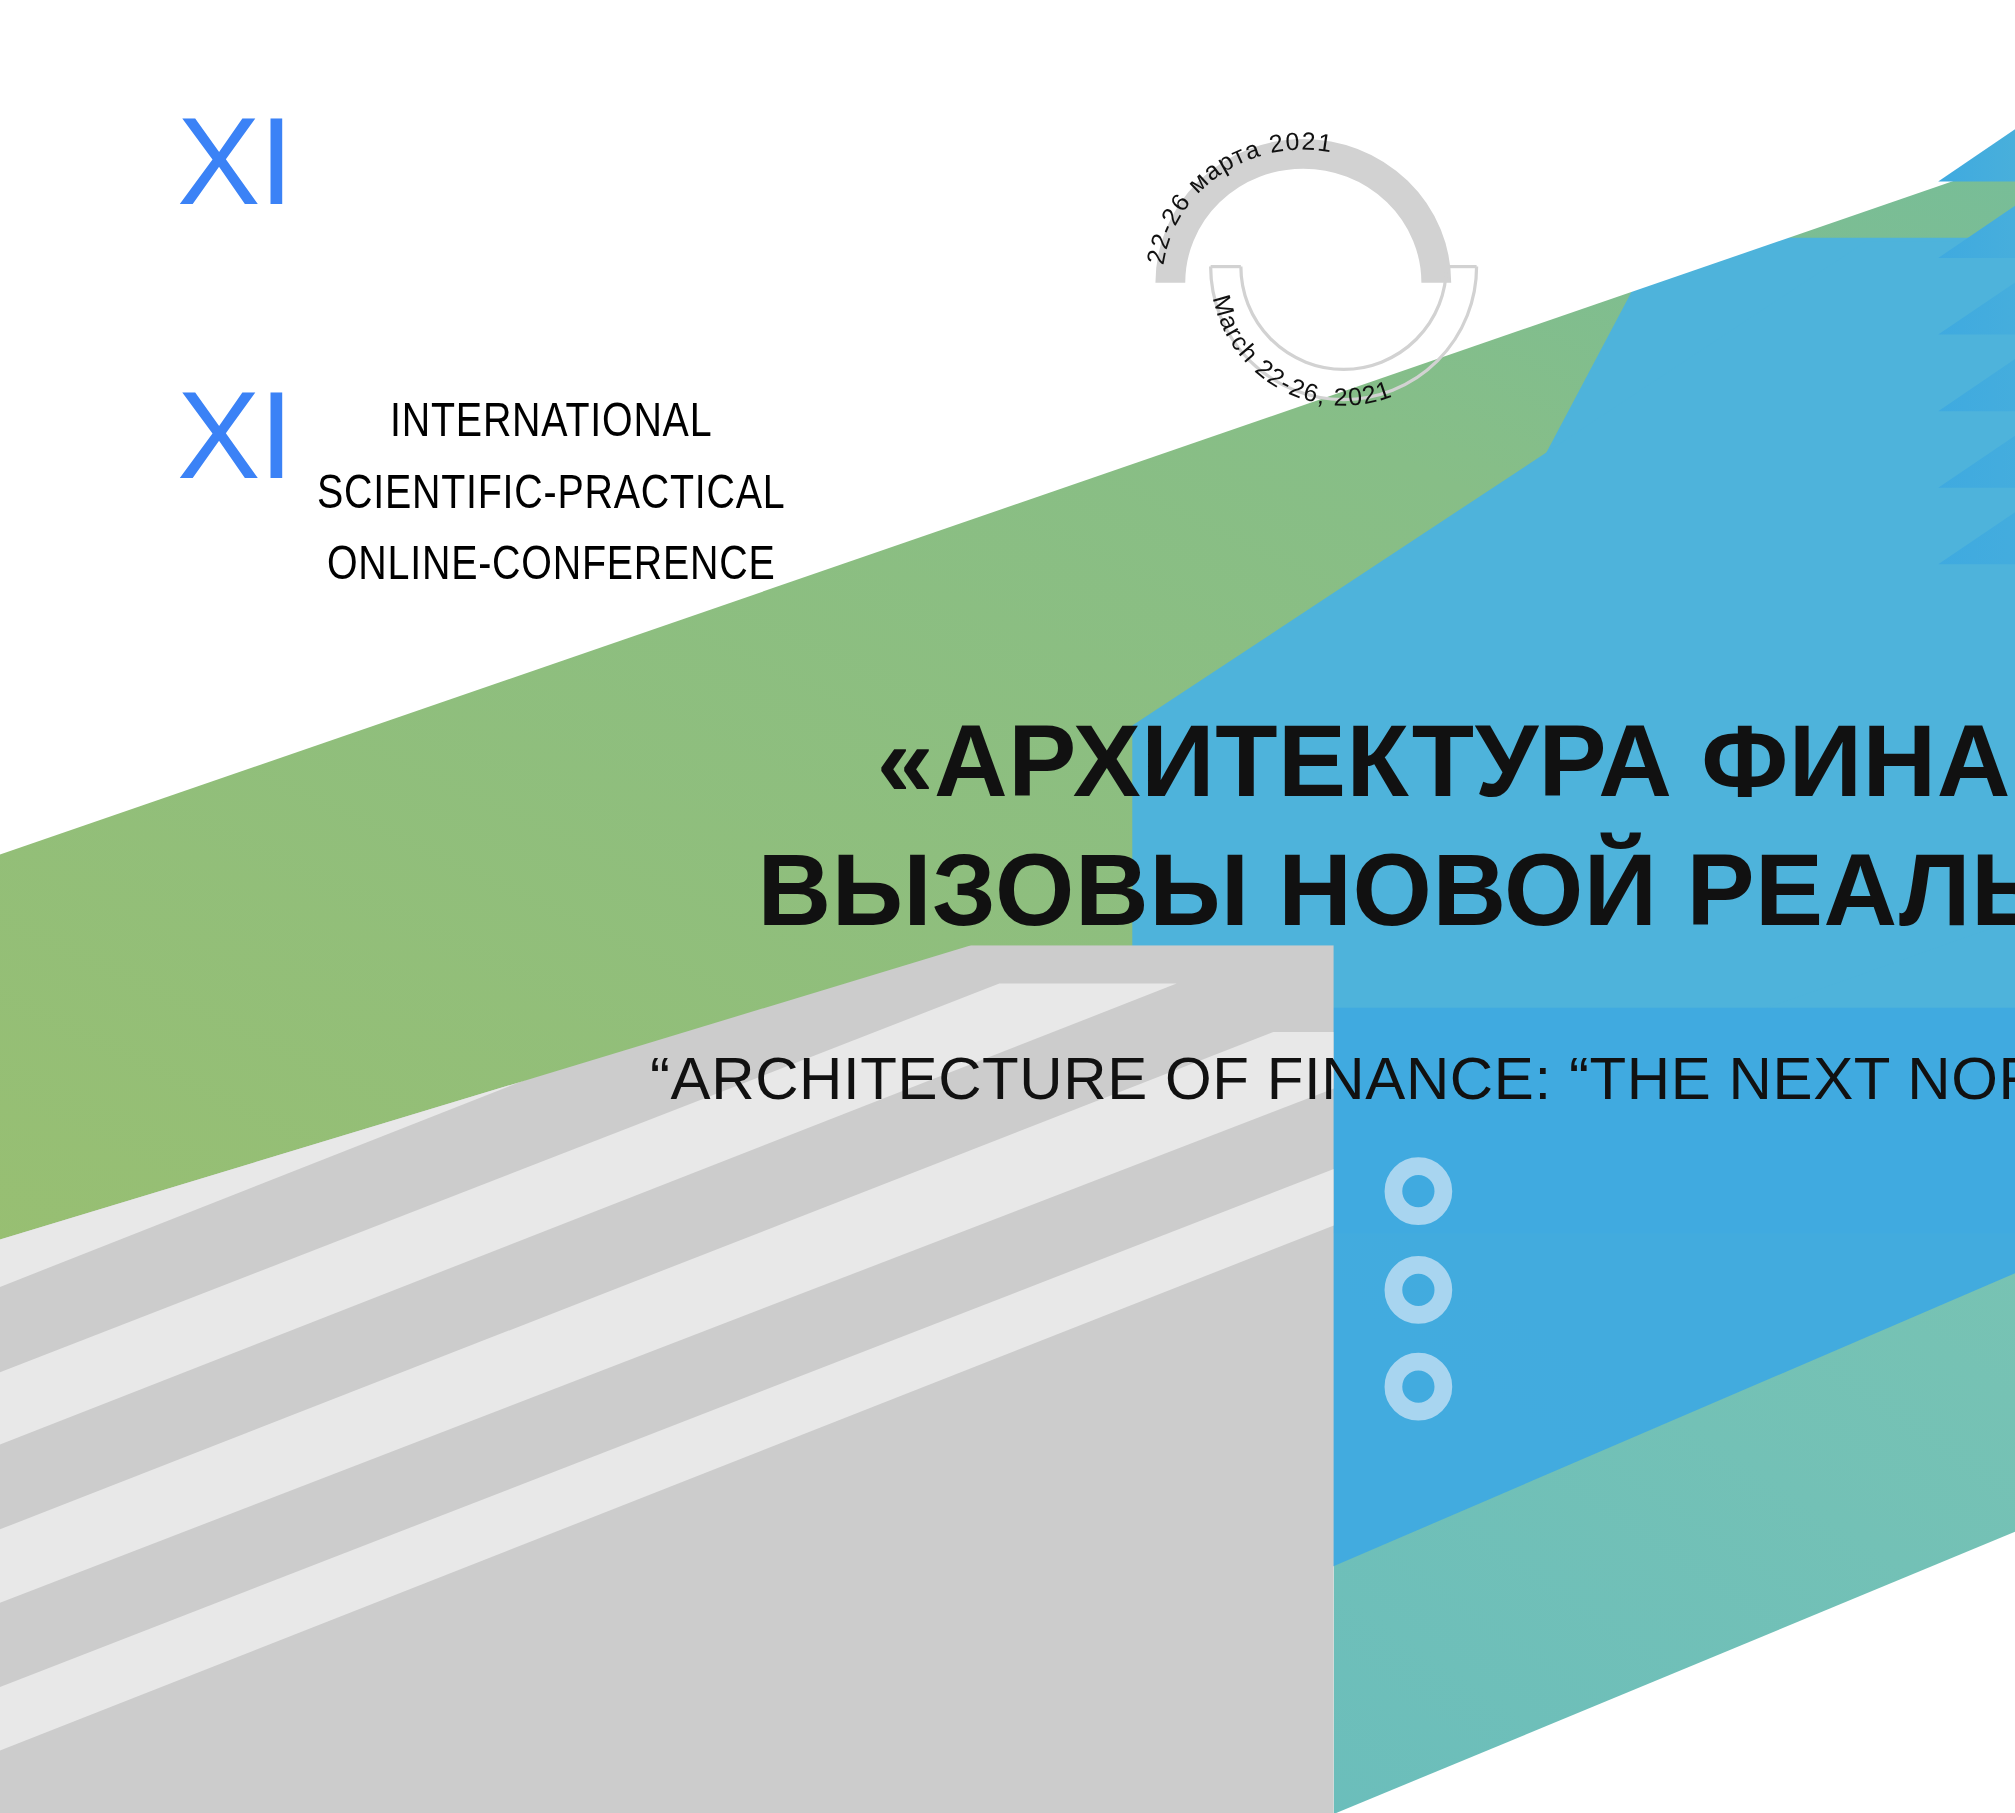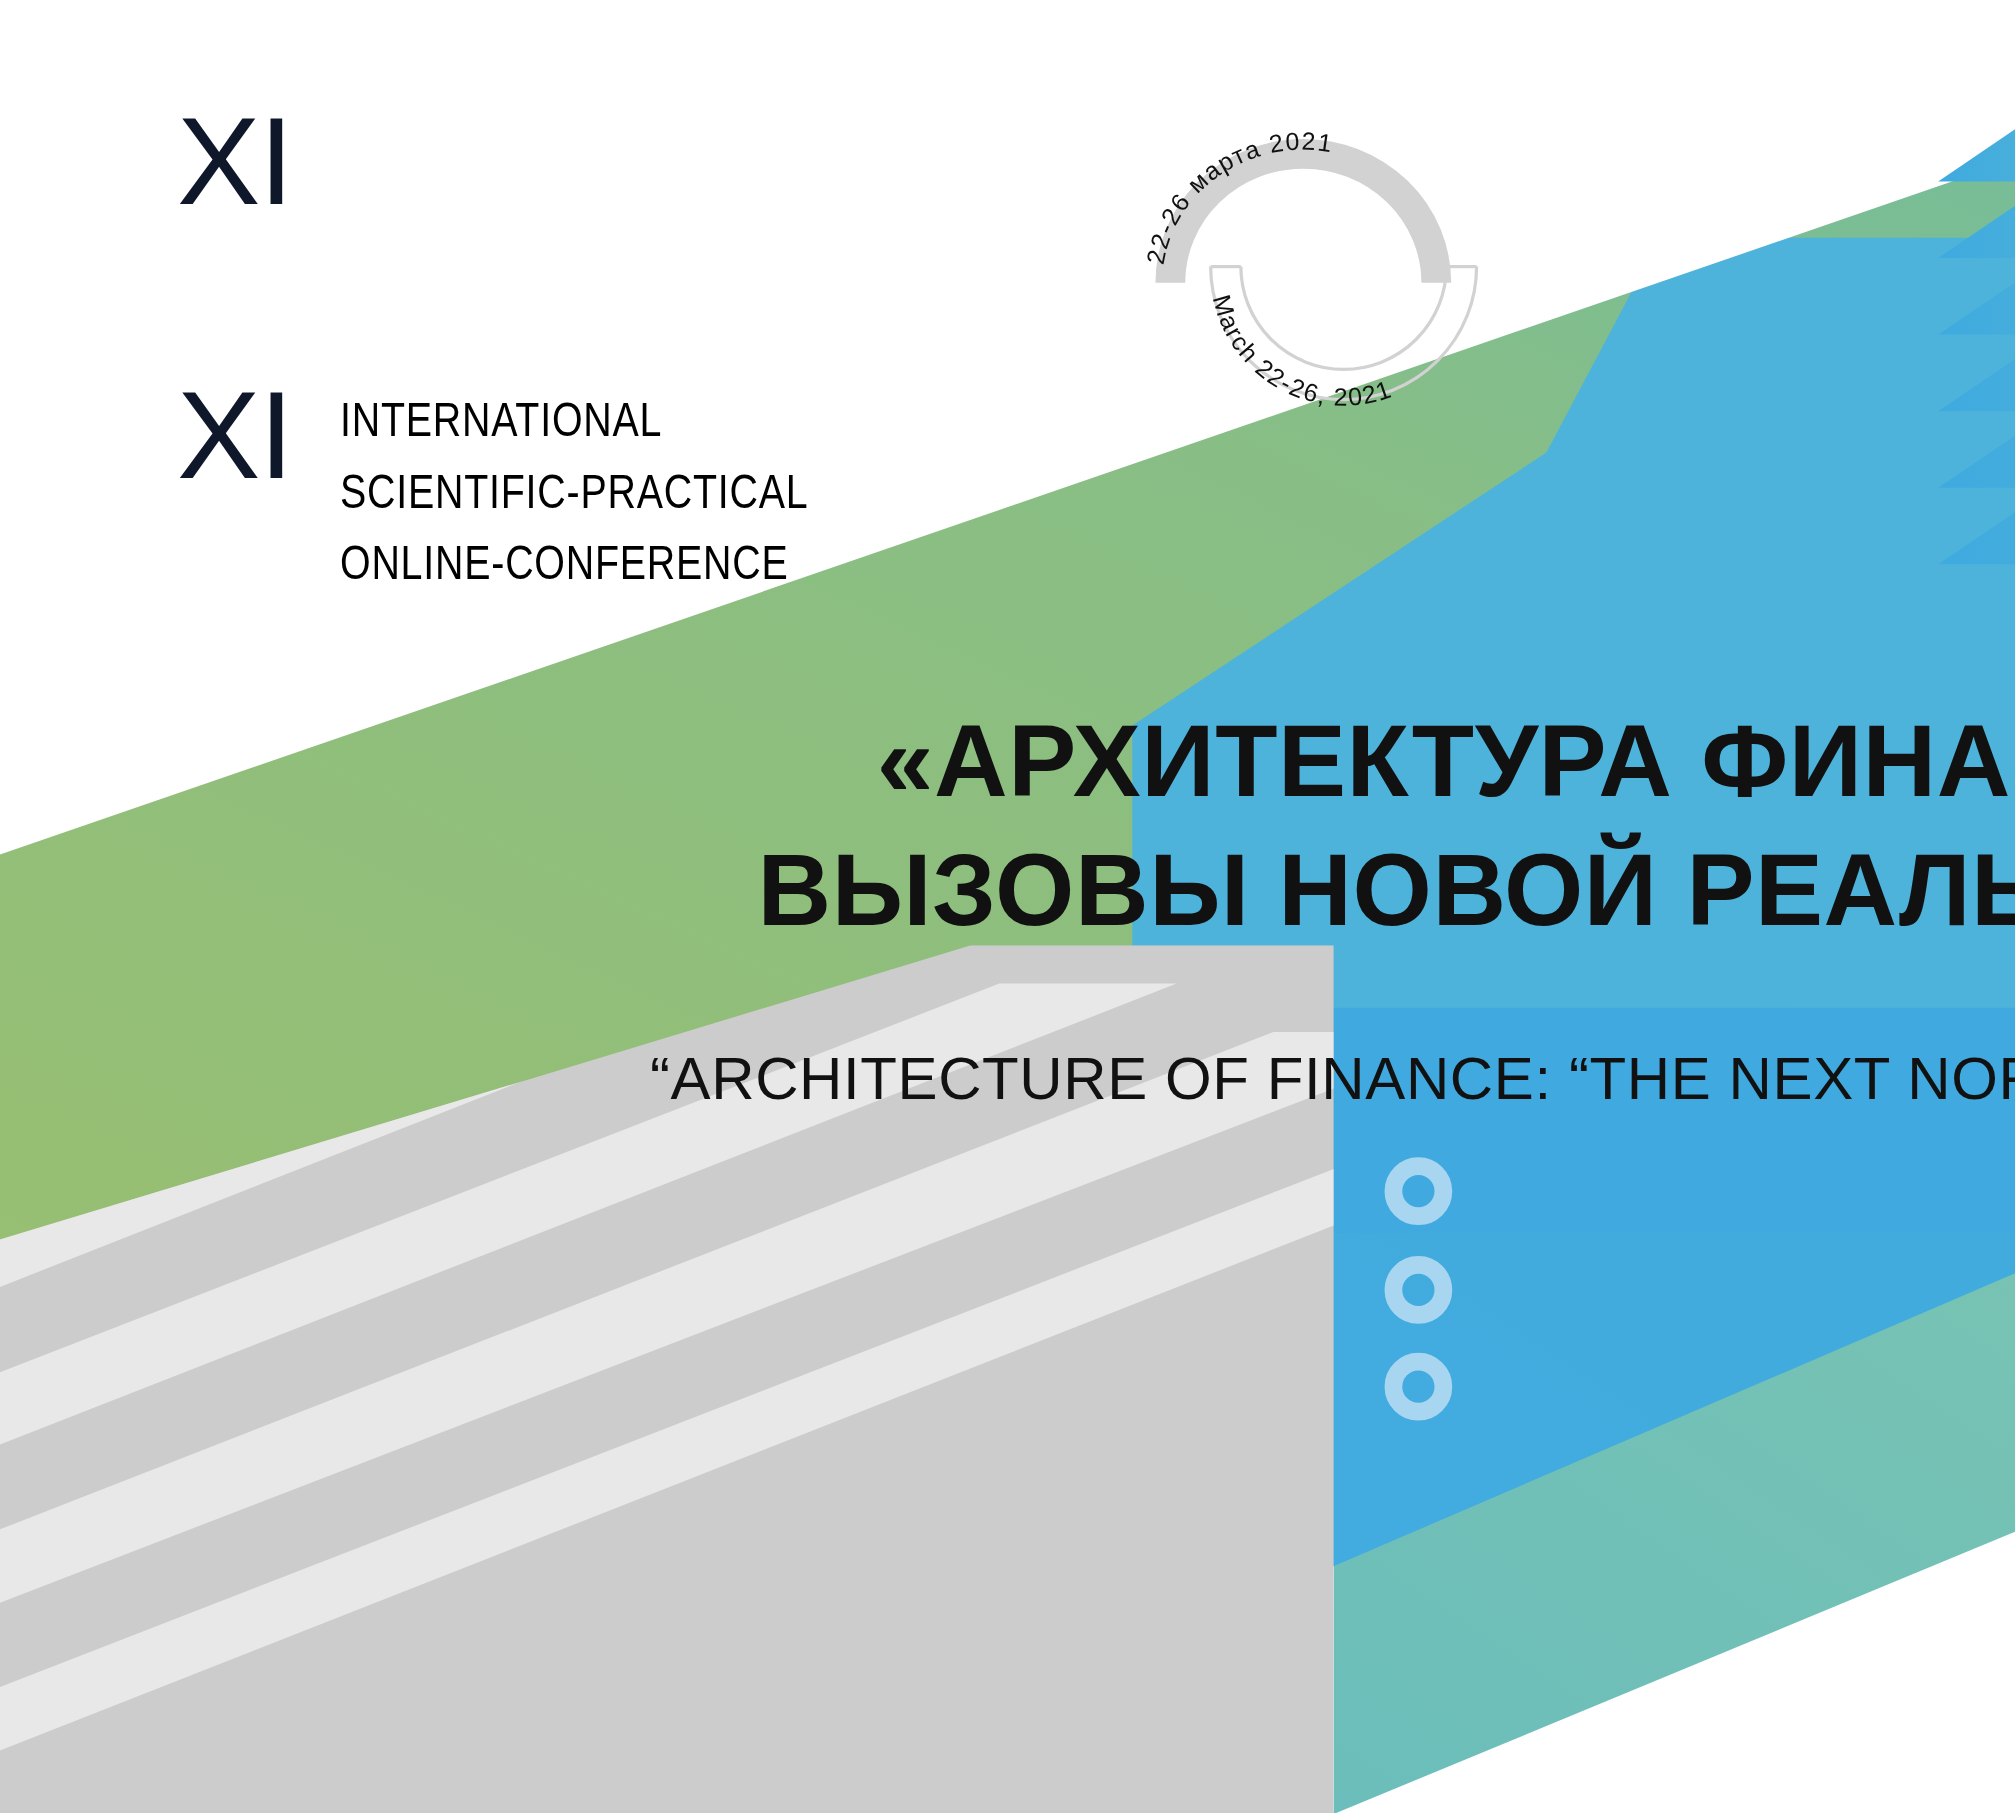--- a/index.html
+++ b/index.html
@@ -24,21 +24,21 @@
     height: 100%;
   }
 
   
   .xi-block {
     position: absolute;
     display: flex;
     align-items: flex-start;
   }
   .xi-mark {
-    color: #0f172a;
+    color: #3b82f6;
     font-weight: 400;
     letter-spacing: -0.01em;
     line-height: 0.92;
     font-family: "Liberation Sans", sans-serif;
   }
   .xi-lines {
     display: flex;
     flex-direction: column;
     color: #000000;
     font-weight: 400;
@@ -52,21 +52,21 @@
 
   
   #xi-ru { left: 177px; top: 103px; }
   #xi-ru .xi-mark { font-size: 125px; }
   #xi-ru .xi-lines { margin-left: 31px; margin-top: 7.3px; }
   #xi-ru .xi-lines span { font-size: 48px; line-height: 1.49; letter-spacing: 0.02em; }
 
   
   #xi-en { left: 177px; top: 377px; }
   #xi-en .xi-mark { font-size: 125px; }
-  #xi-en .xi-lines { margin-left: 47px; margin-top: 7.3px; }
+  #xi-en .xi-lines { margin-left: 24px; margin-top: 7.3px; text-align: center; }
   #xi-en .xi-lines span { font-size: 48px; line-height: 1.49; letter-spacing: 0.02em; }
 
   
   #date-badge {
     position: absolute;
     left: 1124px;
     top: 73px;
     width: 407px;
     height: 363px;
   }

